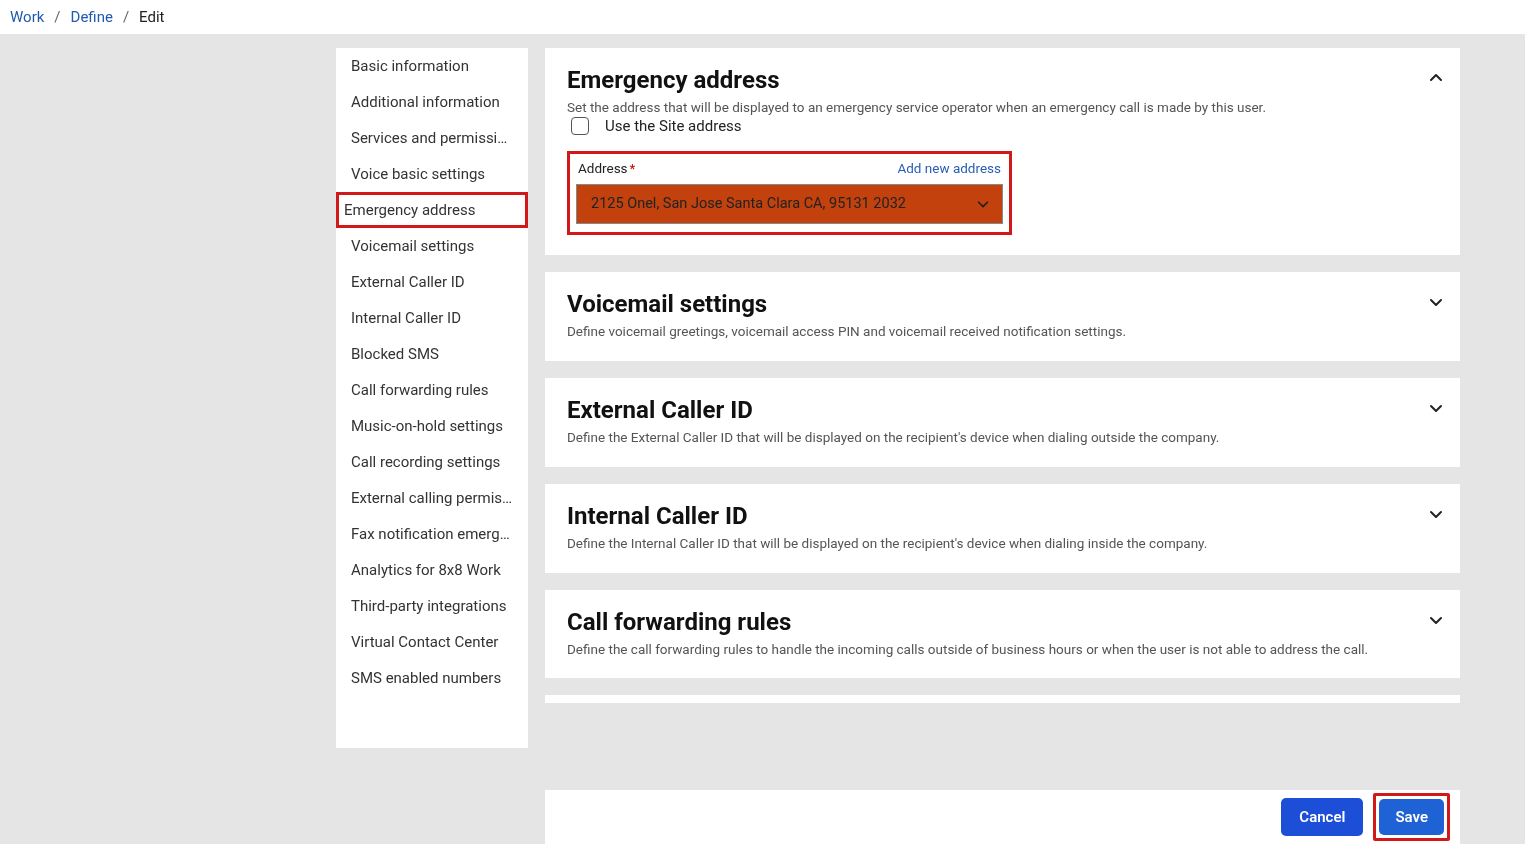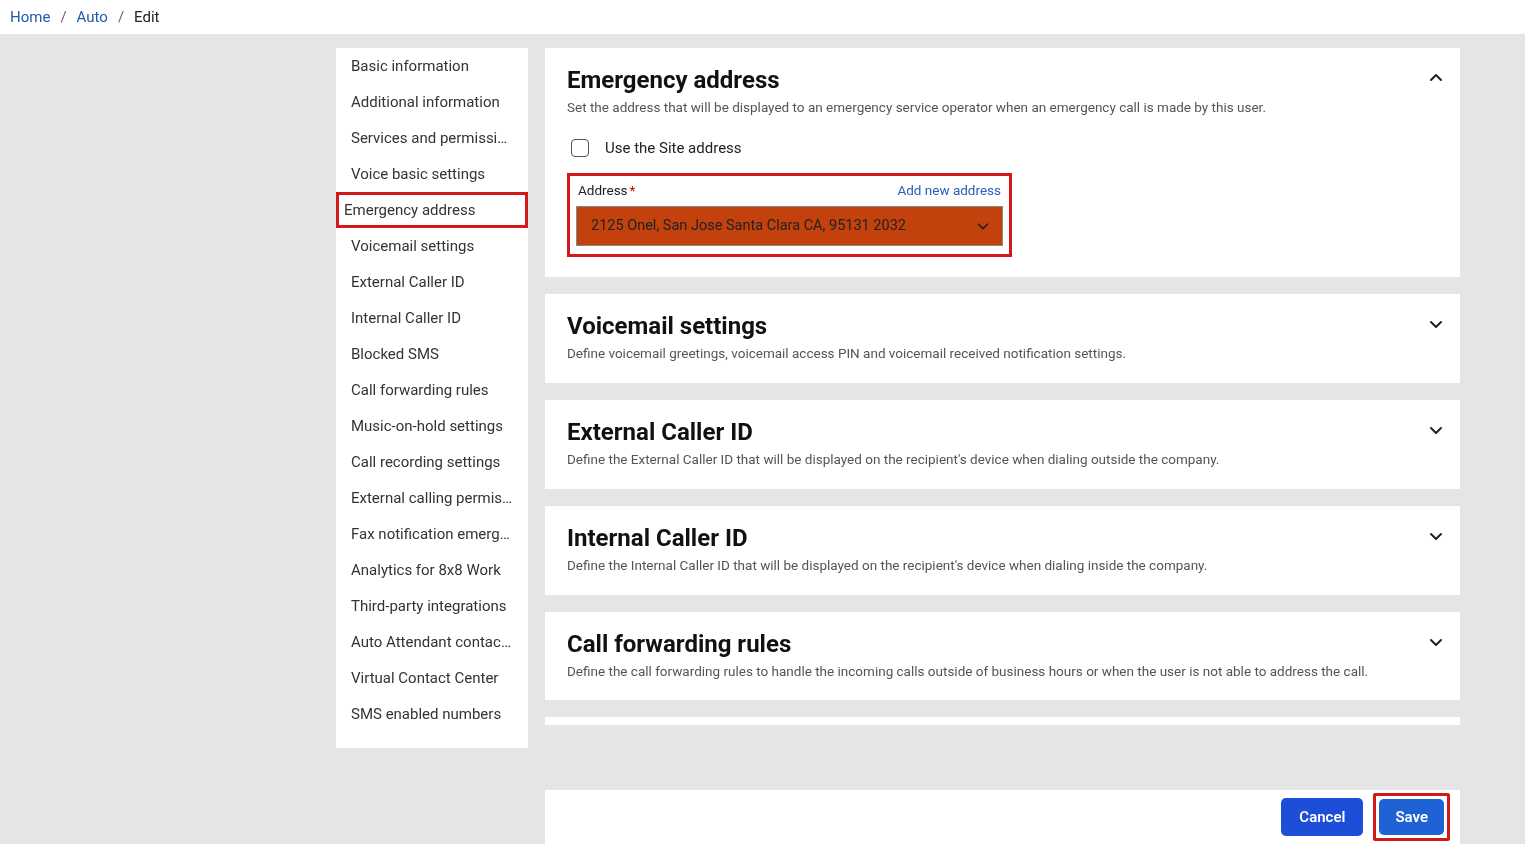--- a/index.html
+++ b/index.html
@@ -54,21 +54,21 @@
     position: relative;
   }
   .section-title { font-size: 24px; font-weight: 700; color: #111; margin-bottom: 4px; }
   .section-desc { font-size: 13.5px; color: #555; line-height: 1.4; }
   .section-toggle {
     position: absolute; right: 14px; top: 20px;
     width: 20px; height: 20px; display: flex; align-items: center; justify-content: center;
     cursor: pointer;
   }
 
-  .emergency-body { margin-top: 22px; }
+  .emergency-body { }
   .cb-row { display: flex; align-items: center; gap: 16px; margin-bottom: 16px; padding-left: 4px; }
   .checkbox {
     width: 18px; height: 18px; border: 1.5px solid #555; border-radius: 4px; background: #fff;
   }
   .cb-label { font-size: 15px; color: #222; }
 
   .address-block {
     border: 3px solid #d21919;
     padding: 6px 6px 8px 6px;
     width: 445px;
@@ -95,23 +95,23 @@
   .btn-cancel { background: #1d4ed8; color: #fff; }
   .save-wrap { border: 3px solid #d21919; padding: 3px; border-radius: 2px; }
   .btn-save { background: #1e62d6; color: #fff; padding: 9px 16px; }
 
   svg { display: block; }
 </style>
 </head>
 <body>
 
 <div class="breadcrumb">
-  <a class="link">Home</a>
+  <a class="link">Work</a>
   <span class="sep">/</span>
-  <a class="link">Auto</a>
+  <a class="link">Define</a>
   <span class="sep">/</span>
   <span class="current">Edit</span>
 </div>
 
 <div class="workspace">
 
   <div class="side-nav">
     <div class="side-nav-inner">
       <div class="side-nav-item">Basic information</div>
       <div class="side-nav-item">Additional information</div>
@@ -122,21 +122,20 @@
       <div class="side-nav-item">External Caller ID</div>
       <div class="side-nav-item">Internal Caller ID</div>
       <div class="side-nav-item">Blocked SMS</div>
       <div class="side-nav-item">Call forwarding rules</div>
       <div class="side-nav-item">Music-on-hold settings</div>
       <div class="side-nav-item">Call recording settings</div>
       <div class="side-nav-item">External calling permissions</div>
       <div class="side-nav-item">Fax notification emergency</div>
       <div class="side-nav-item">Analytics for 8x8 Work</div>
       <div class="side-nav-item">Third-party integrations</div>
-      <div class="side-nav-item">Auto Attendant contacts</div>
       <div class="side-nav-item">Virtual Contact Center</div>
       <div class="side-nav-item">SMS enabled numbers</div>
     </div>
   </div>
 
   <div class="content-pane">
 
     <div class="section-card">
       <div class="section-toggle">
         <span>

